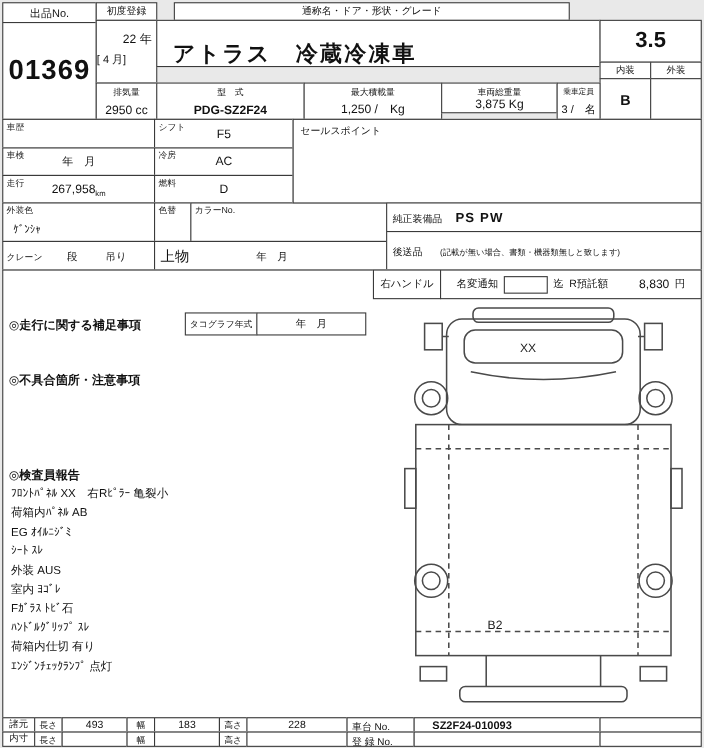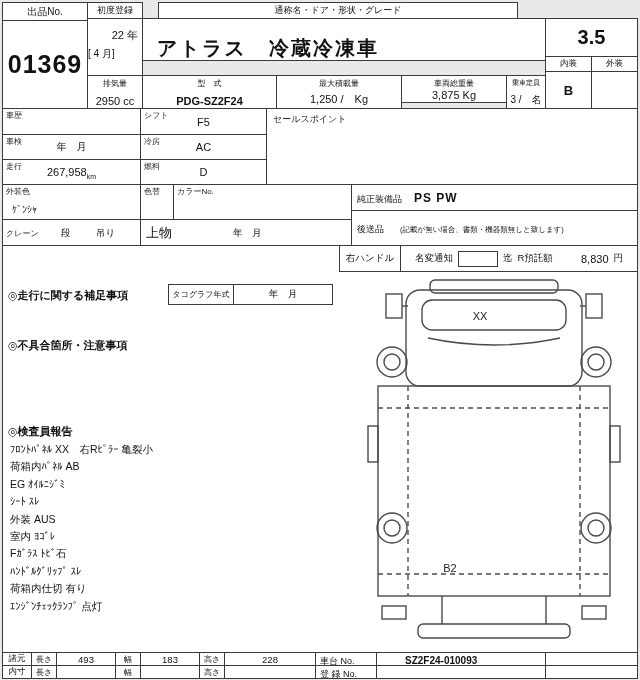--- a/index.html
+++ b/index.html
@@ -242,21 +242,21 @@
   <div class="cell flexc" style="left:199px;top:652px;width:26px;height:14px;font-size:8px">
       <span>高さ</span>
     </div>
   <div class="cell flexc" style="left:224px;top:652px;width:92px;height:14px;font-size:9.5px">
       <span>228</span>
     </div>
   <div class="cell" style="left:315px;top:652px;width:62px;height:14px">
       <span class="abs" style="left:4px;top:2px;font-size:9px">車台 No.</span>
     </div>
   <div class="cell" style="left:376px;top:652px;width:170px;height:14px">
-      <span class="abs b" style="left:28px;top:2px;font-size:10px">SZ2F24-010093</span>
+      <span class="abs b" style="left:16px;top:2px;font-size:10px">SZ2F24-010093</span>
     </div>
   <div class="cell" style="left:545px;top:652px;width:93px;height:14px"></div>
 
   <div class="cell flexc" style="left:2px;top:665px;width:30px;height:14px;font-size:8.5px">
       <span>内寸</span>
     </div>
   <div class="cell flexc" style="left:31px;top:665px;width:26px;height:14px;font-size:8px">
       <span>長さ</span>
     </div>
   <div class="cell" style="left:56px;top:665px;width:60px;height:14px"></div>

